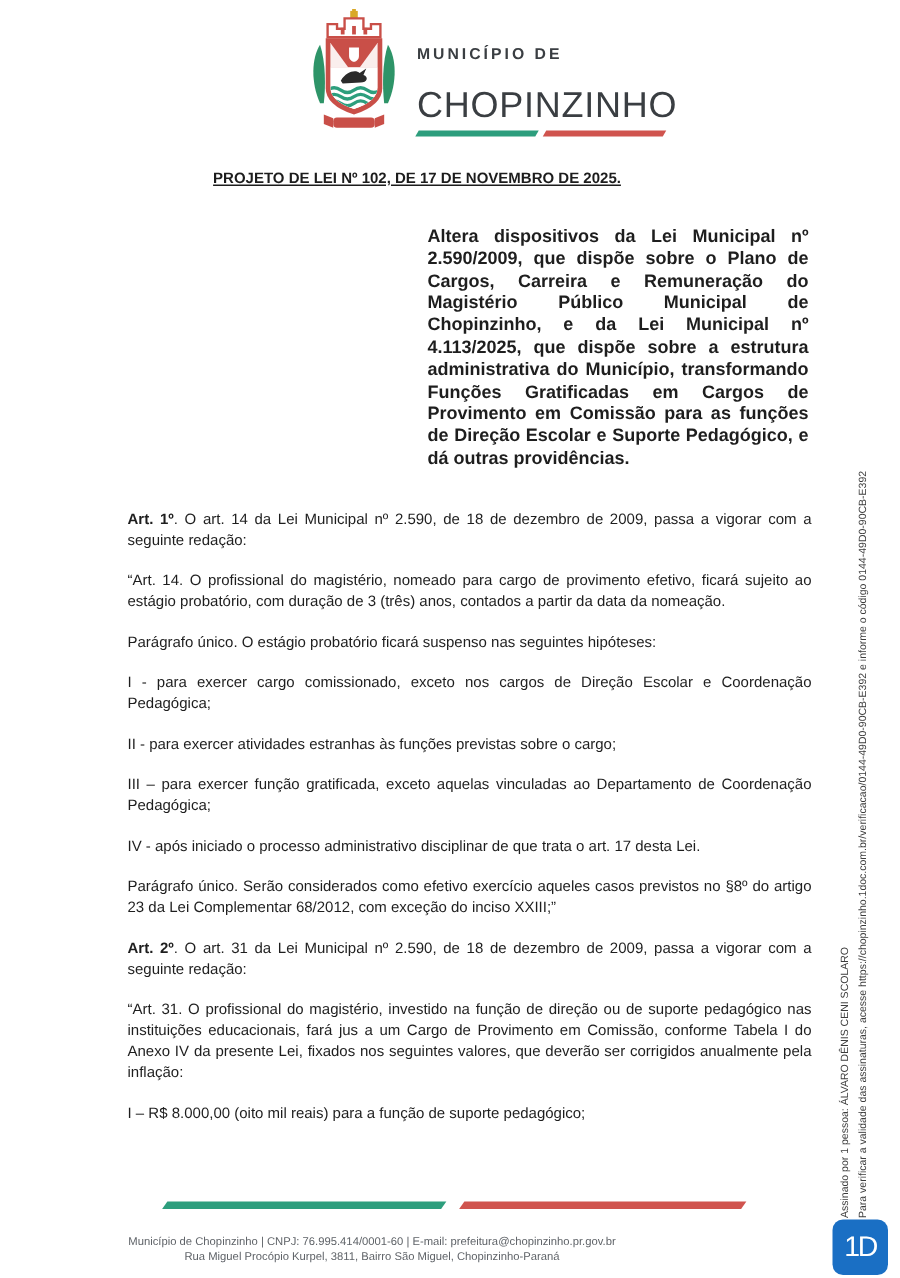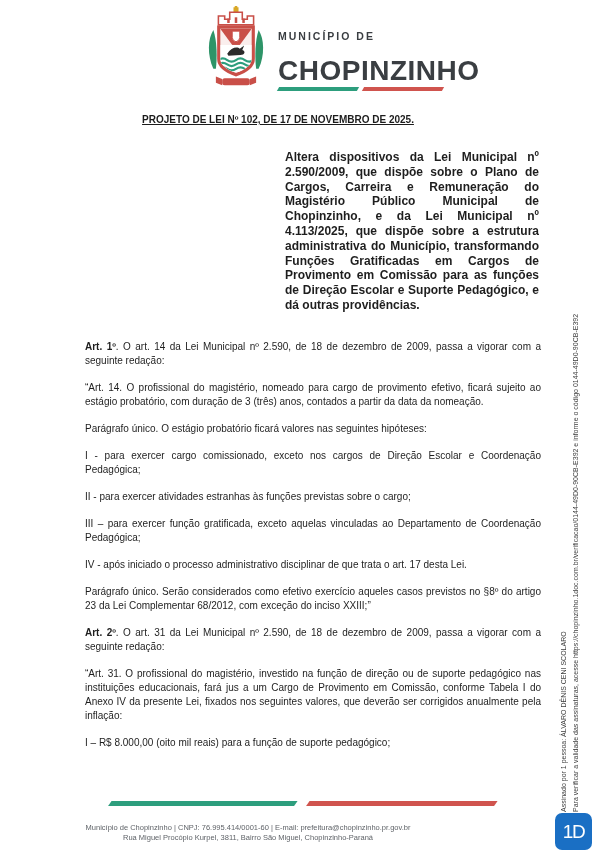--- a/index.html
+++ b/index.html
@@ -12,21 +12,21 @@
   .page{
     position:relative;width:600px;height:852px;background:#ffffff;
     overflow:hidden;color:var(--body_text);
   }
 
   
   .logo-block{position:absolute;left:204px;top:6px;display:flex;align-items:center;}
   .crest{width:64px;height:88px;flex:0 0 auto;}
   .wordmark{margin-left:10px;margin-top:20px;}
   .wm-small{font-size:10.5px;font-weight:bold;letter-spacing:2px;color:var(--heading_text);}
-  .wm-big{font-size:28px;font-weight:700;letter-spacing:0.5px;color:var(--heading_text);margin-top:17px;line-height:24px;}
+  .wm-big{font-size:24px;font-weight:400;letter-spacing:0.5px;color:var(--heading_text);margin-top:17px;line-height:24px;}
   .wm-stripe{display:flex;gap:5px;margin-top:4px;width:164px;}
   .wm-stripe .seg{height:4px;flex:1;transform:skewX(-30deg);}
   .seg-green{background:var(--green);}
   .seg-red{background:var(--red);}
 
   
   .doc-title{
     position:absolute;left:0;top:114px;width:532px;text-align:center;
     font-size:10px;font-weight:bold;text-decoration:underline;color:#1c1c1c;padding-left:24px;
   }
@@ -127,21 +127,21 @@
   <div class="doc-title">PROJETO DE LEI Nº 102, DE 17 DE NOVEMBRO DE 2025.</div>
 
   <div class="ementa">Altera dispositivos da Lei Municipal nº 2.590/2009, que dispõe sobre o Plano de Cargos, Carreira e Remuneração do Magistério Público Municipal de Chopinzinho, e da Lei Municipal nº 4.113/2025, que dispõe sobre a estrutura administrativa do Município, transformando Funções Gratificadas em Cargos de Provimento em Comissão para as funções de Direção Escolar e Suporte Pedagógico, e dá outras providências.</div>
 
   <div class="doc-body">
 
     <p><span class="art-label">Art. 1º</span><span>. O art. 14 da Lei Municipal nº 2.590, de 18 de dezembro de 2009, passa a vigorar com a seguinte redação:</span></p>
 
     <div class="quote">
       <p>“Art. 14. O profissional do magistério, nomeado para cargo de provimento efetivo, ficará sujeito ao estágio probatório, com duração de 3 (três) anos, contados a partir da data da nomeação.</p>
-      <p>Parágrafo único. O estágio probatório ficará valores nas seguintes hipóteses:</p>
+      <p>Parágrafo único. O estágio probatório ficará suspenso nas seguintes hipóteses:</p>
       <p>I - para exercer cargo comissionado, exceto nos cargos de Direção Escolar e Coordenação Pedagógica;</p>
       <p>II - para exercer atividades estranhas às funções previstas sobre o cargo;</p>
       <p>III – para exercer função gratificada, exceto aquelas vinculadas ao Departamento de Coordenação Pedagógica;</p>
       <p>IV - após iniciado o processo administrativo disciplinar de que trata o art. 17 desta Lei.</p>
       <p>Parágrafo único. Serão considerados como efetivo exercício aqueles casos previstos no §8º do artigo 23 da Lei Complementar 68/2012, com exceção do inciso XXIII;”</p>
     </div>
 
     <p><span class="art-label">Art. 2º</span><span>. O art. 31 da Lei Municipal nº 2.590, de 18 de dezembro de 2009, passa a vigorar com a seguinte redação:</span></p>
 
     <div class="quote">

